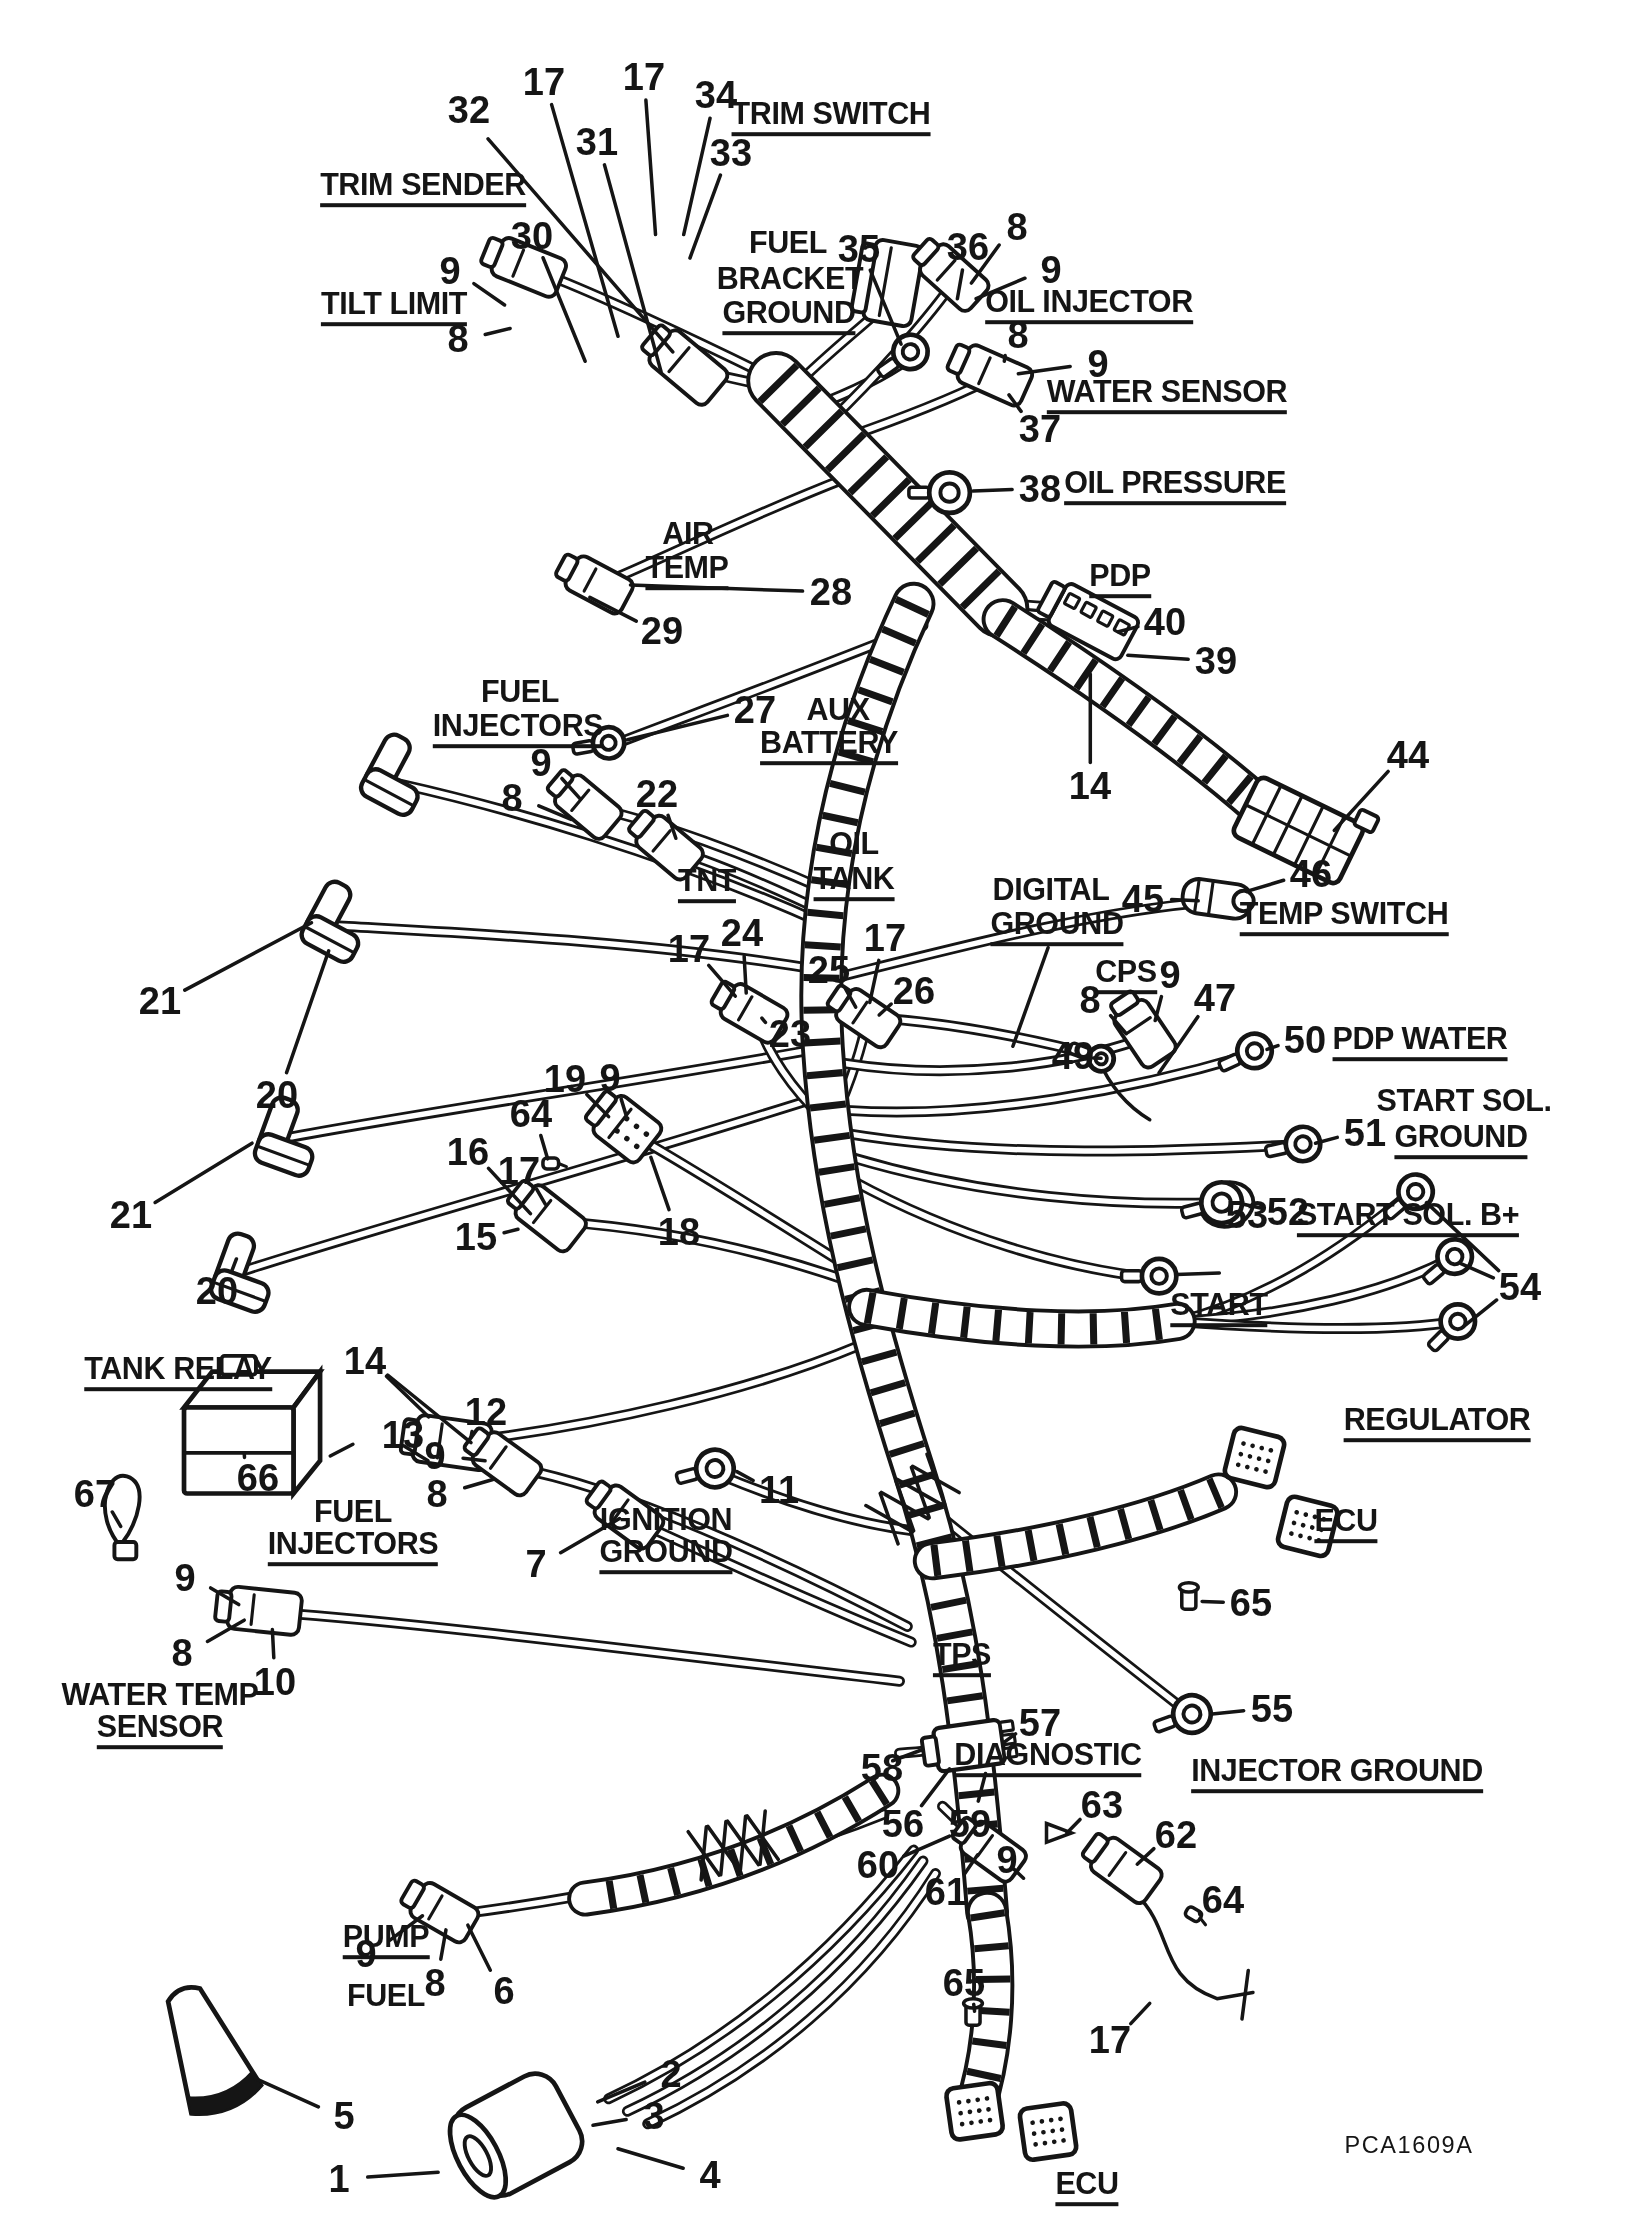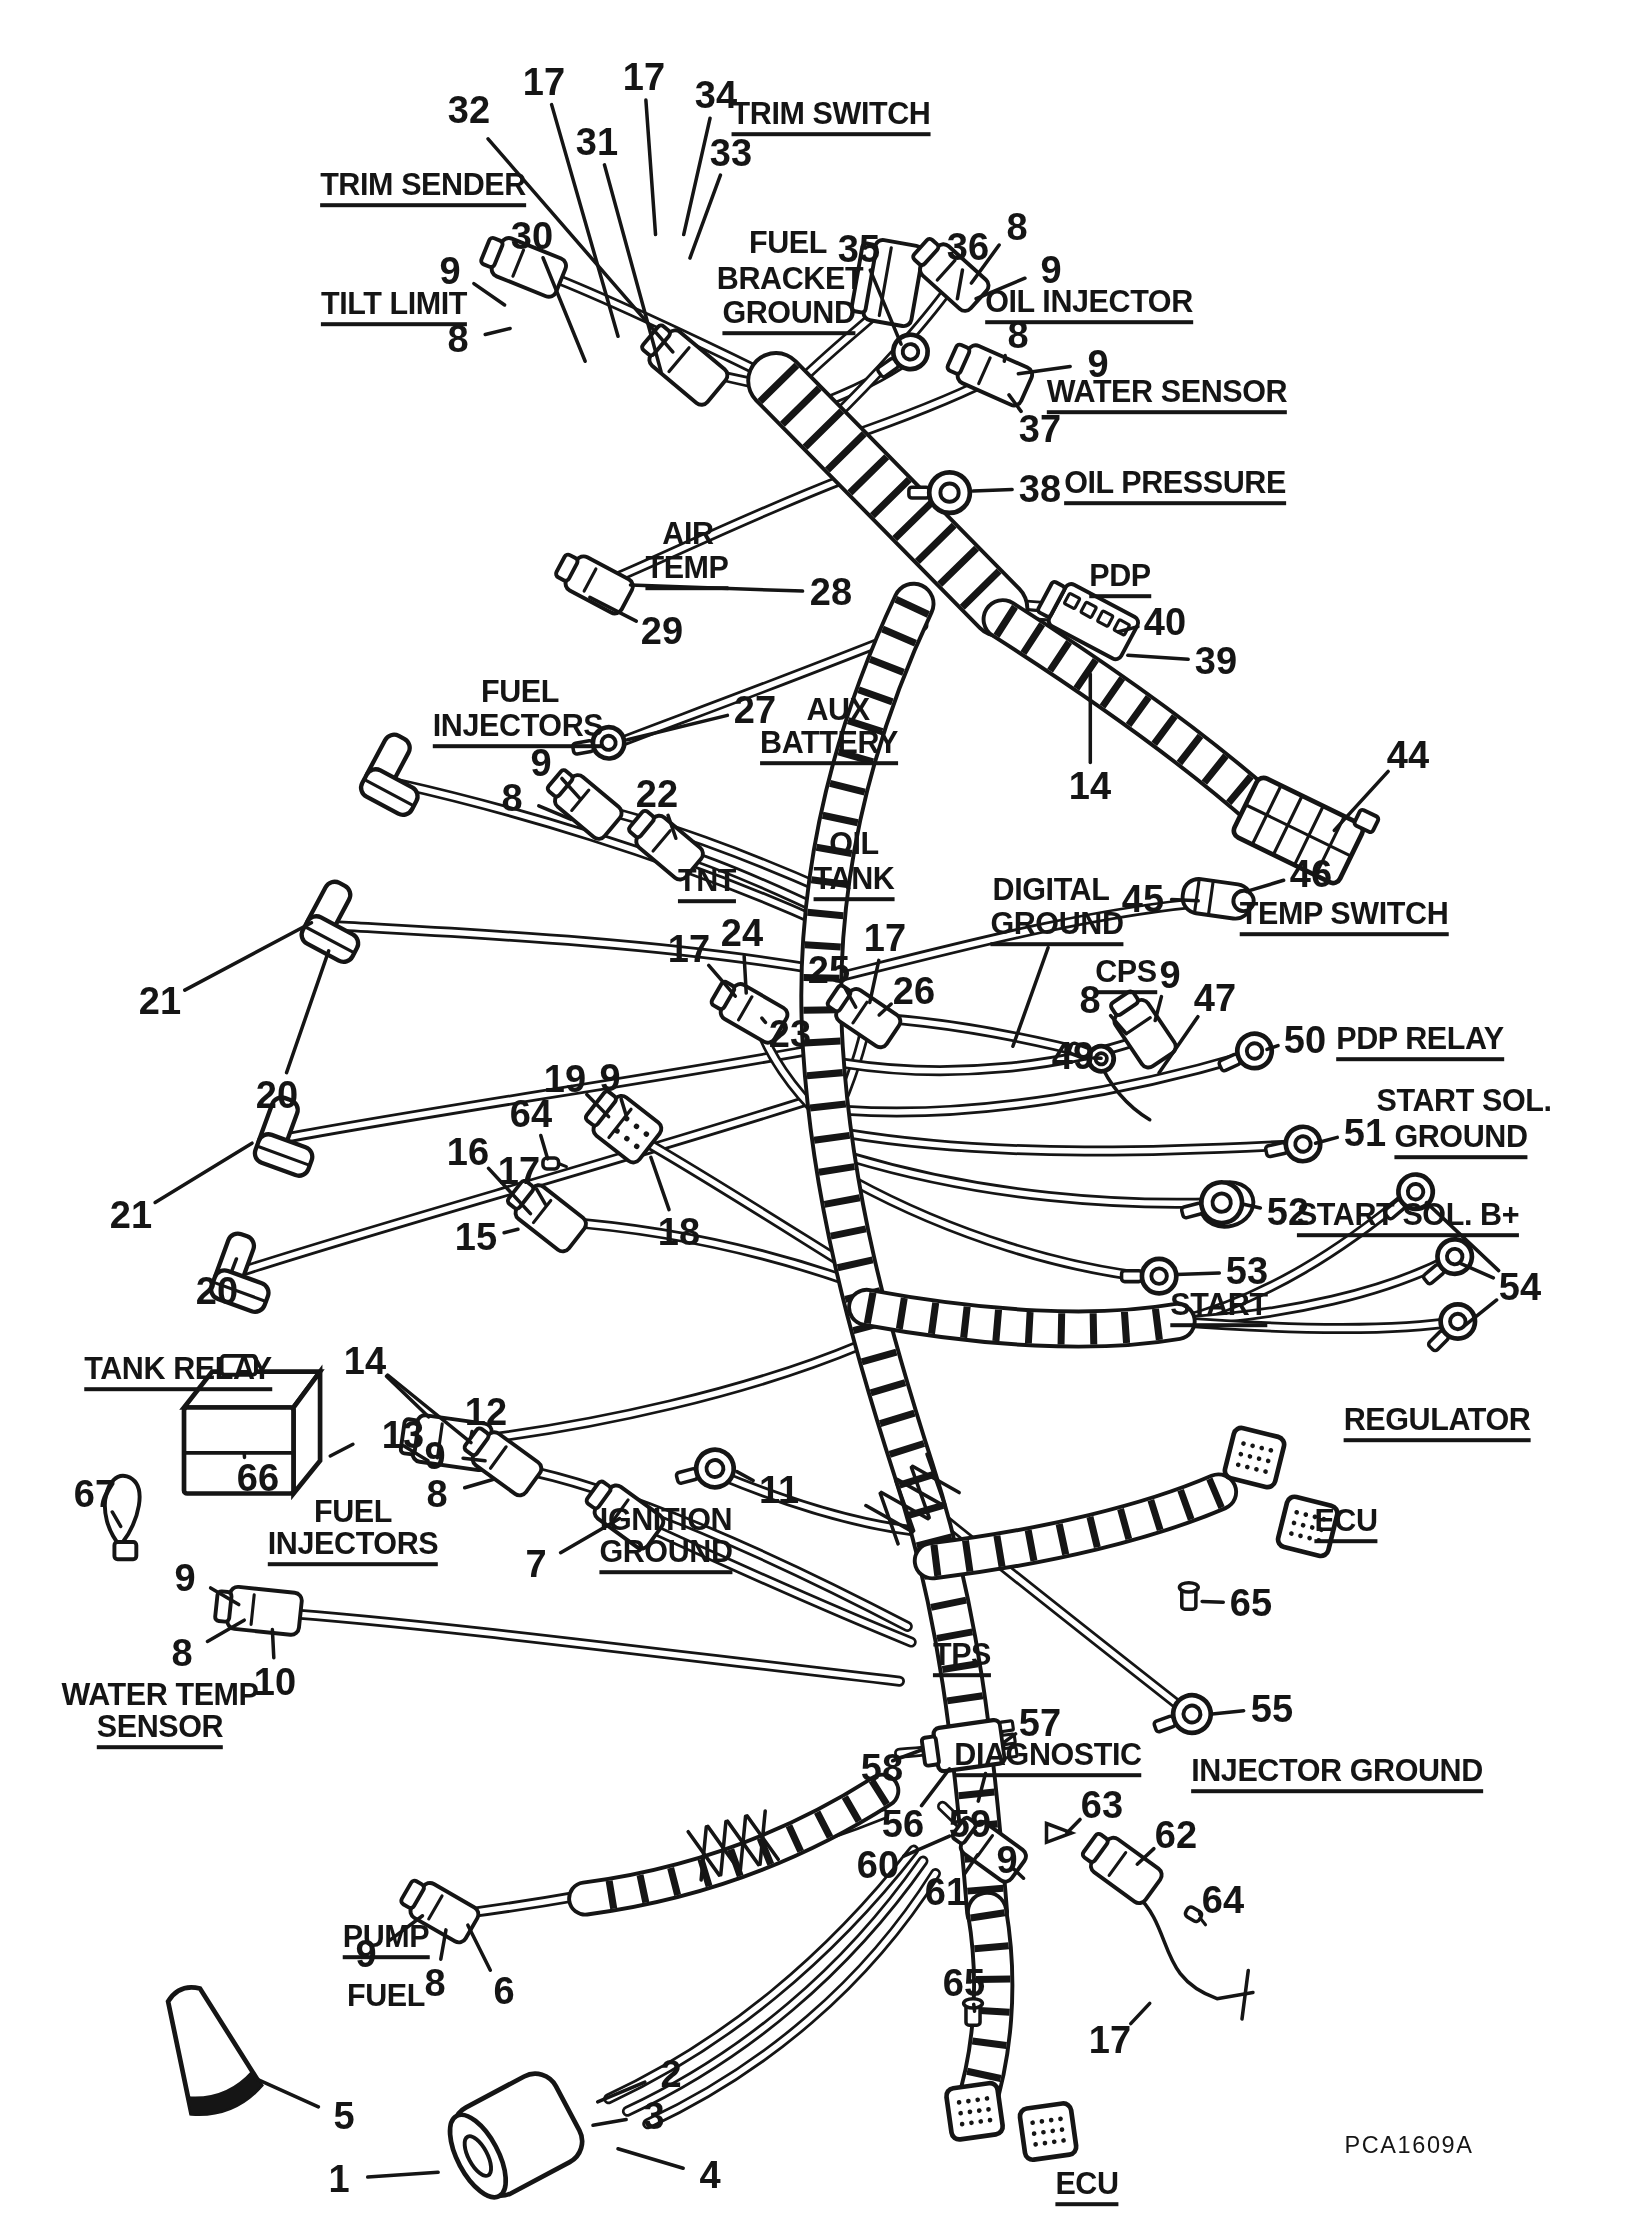--- a/index.html
+++ b/index.html
@@ -611,21 +611,21 @@
       <div class="num" style="left: 914px; top: 991px;">26</div>
       <div class="num" style="left: 1143px; top: 899px;">45</div>
       <div class="num" style="left: 1311px; top: 874px;">46</div>
       <div class="num" style="left: 1170px; top: 975px;">9</div>
       <div class="num" style="left: 1090px; top: 1000px;">8</div>
       <div class="num" style="left: 1215px; top: 998px;">47</div>
       <div class="num" style="left: 1073px; top: 1056px;">49</div>
       <div class="num" style="left: 1305px; top: 1040px;">50</div>
       <div class="num" style="left: 1365px; top: 1133px;">51</div>
       <div class="num" style="left: 1288px; top: 1212px;">52</div>
-      <div class="num" style="left: 1247px; top: 1271px;">53</div>
+      <div class="num" style="left: 1247px; top: 1215px;">53</div>
       <div class="num" style="left: 1520px; top: 1287px;">54</div>
       <div class="num" style="left: 468px; top: 1152px;">16</div>
       <div class="num" style="left: 531px; top: 1114px;">64</div>
       <div class="num" style="left: 565px; top: 1079px;">19</div>
       <div class="num" style="left: 610px; top: 1078px;">9</div>
       <div class="num" style="left: 519px; top: 1171px;">17</div>
       <div class="num" style="left: 476px; top: 1237px;">15</div>
       <div class="num" style="left: 679px; top: 1232px;">18</div>
       <div class="num" style="left: 131px; top: 1215px;">21</div>
       <div class="num" style="left: 217px; top: 1291px;">20</div>
@@ -679,21 +679,21 @@
       <div class="lbl u" style="left: 829px; top: 746px;">BATTERY</div>
       <div class="lbl" style="left: 520px; top: 691px;">FUEL</div>
       <div class="lbl u" style="left: 518px; top: 729px;">INJECTORS</div>
       <div class="lbl u" style="left: 707px; top: 884px;">TNT</div>
       <div class="lbl" style="left: 854px; top: 843px;">OIL</div>
       <div class="lbl u" style="left: 854px; top: 882px;">TANK</div>
       <div class="lbl" style="left: 1051px; top: 889px;">DIGITAL</div>
       <div class="lbl u" style="left: 1057px; top: 927px;">GROUND</div>
       <div class="lbl u" style="left: 1344px; top: 917px;">TEMP SWITCH</div>
       <div class="lbl u" style="left: 1126px; top: 975px;">CPS</div>
-      <div class="lbl u" style="left: 1420px; top: 1042px;">PDP RELAY</div>
+      <div class="lbl u" style="left: 1420px; top: 1042px;">PDP WATER</div>
       <div class="lbl" style="left: 1464px; top: 1100px;">START SOL.</div>
       <div class="lbl u" style="left: 1461px; top: 1140px;">GROUND</div>
       <div class="lbl u" style="left: 1408px; top: 1218px;">START SOL. B+</div>
       <div class="lbl u" style="left: 1219px; top: 1308px;">START</div>
       <div class="lbl u" style="left: 1437px; top: 1423px;">REGULATOR</div>
       <div class="lbl u" style="left: 1346px; top: 1524px;">ECU</div>
       <div class="lbl u" style="left: 1337px; top: 1774px;">INJECTOR GROUND</div>
       <div class="lbl u" style="left: 962px; top: 1658px;">TPS</div>
       <div class="lbl u" style="left: 1048px; top: 1758px;">DIAGNOSTIC</div>
       <div class="lbl u" style="left: 178px; top: 1372px;">TANK RELAY</div>

